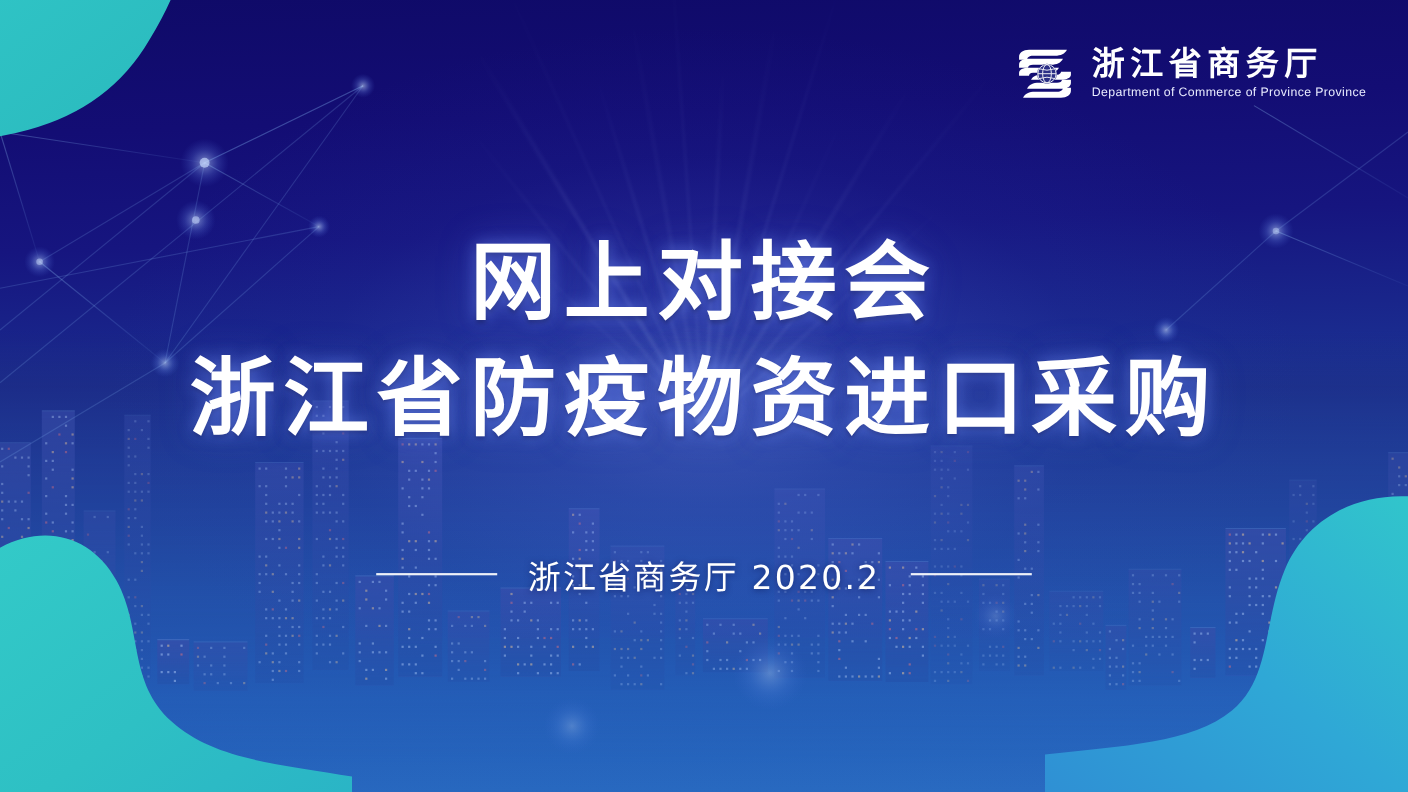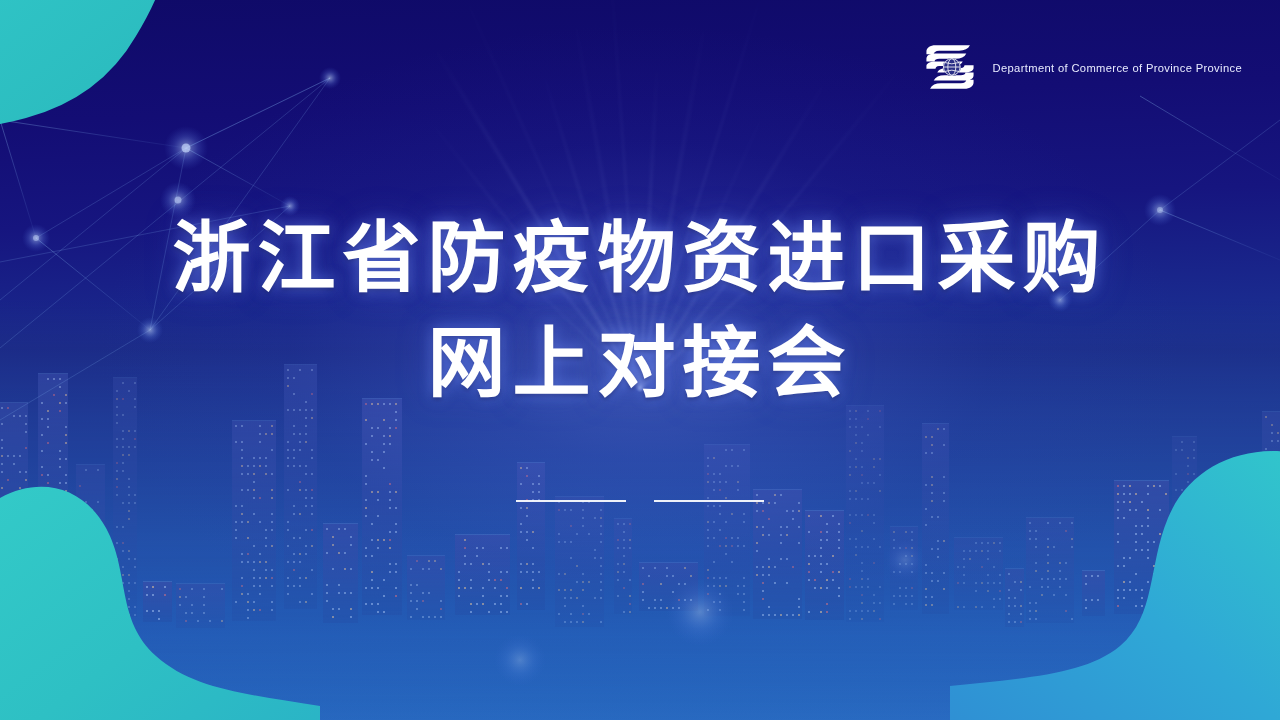--- a/index.html
+++ b/index.html
@@ -1664,27 +1664,29 @@
       <circle cx="34" cy="32" r="10" fill="#2b2f86"></circle>
       <g stroke="#ffffff" stroke-width="1" fill="none" opacity=".9">
         <circle cx="34" cy="32" r="9.2"></circle>
         <ellipse cx="34" cy="32" rx="4.4" ry="9.2"></ellipse>
         <line x1="24.8" y1="32" x2="43.2" y2="32"></line>
         <path d="M25.6,27 Q34,30 42.4,27"></path>
         <path d="M25.6,37 Q34,34 42.4,37"></path>
       </g>
     </svg>
     <span class="logo-text">
+      <span class="logo-cn">浙江省商务厅</span>
       <span class="logo-en">Department of Commerce of Province Province</span>
     </span>
   </div>
 
   <div class="title-wrap">
+    <div class="title-line">网上对接会</div>
     <div class="title-line">浙江省防疫物资进口采购</div>
-    <div class="title-line">网上对接会</div>
   </div>
 
   <div class="sub-wrap">
     <span class="sub-rule"></span>
+    <span class="sub-text">浙江省商务厅 2020.2</span>
     <span class="sub-rule"></span>
   </div>
 
 </div>
 
 </body></html>

